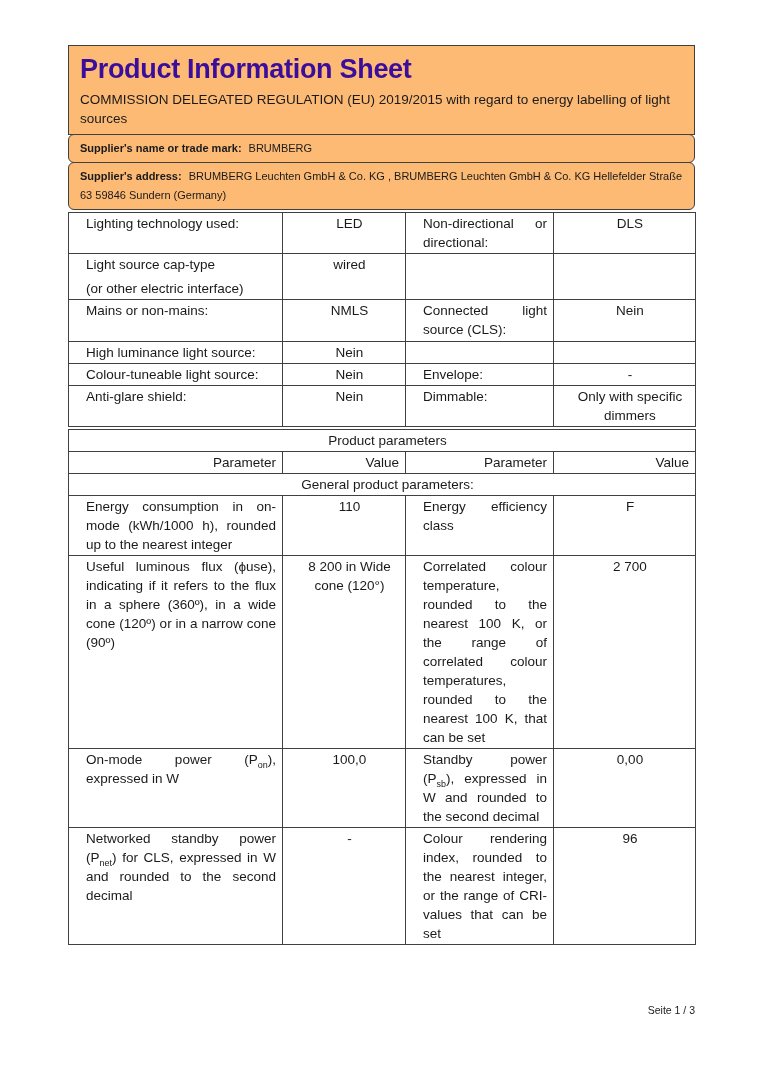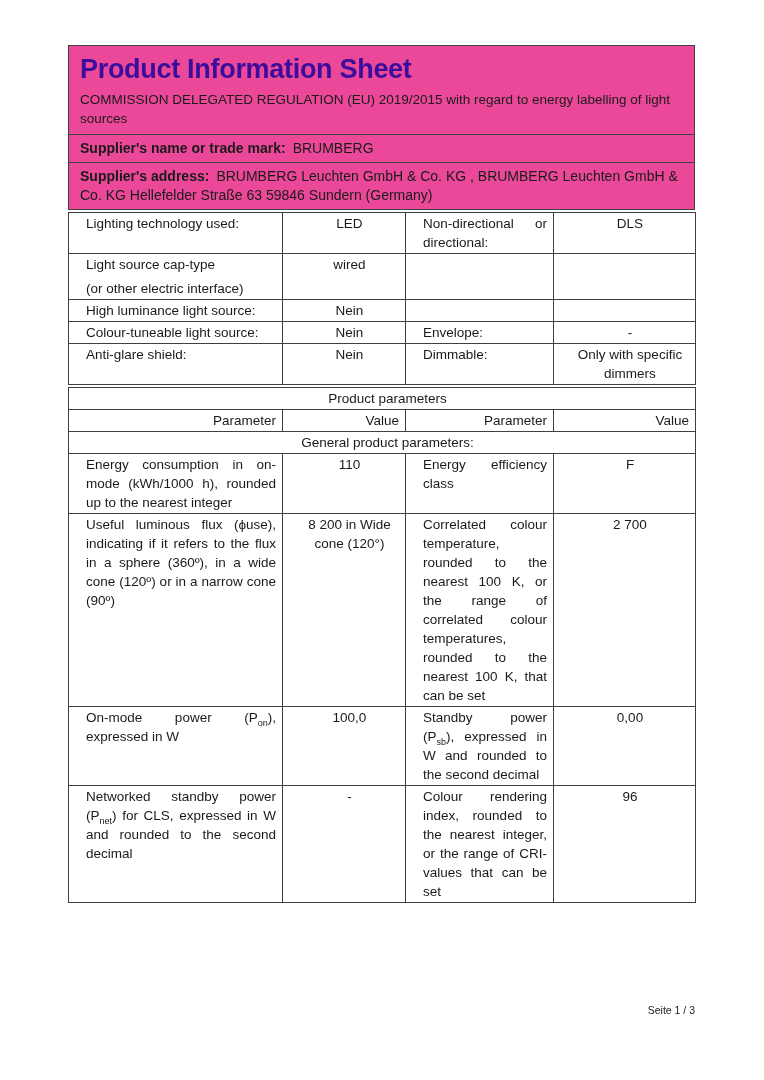--- a/index.html
+++ b/index.html
@@ -2,26 +2,26 @@
 <html><head>
 <meta charset="utf-8">
 <style>
   html,body{margin:0;padding:0;}
   body{
     width:764px;height:1080px;background:#ffffff;position:relative;
     font-family:"Liberation Sans",sans-serif;color:#1a1a1a;overflow:hidden;
     -webkit-font-smoothing:antialiased;
   }
   .doc{position:absolute;left:68px;top:45px;width:627px;}
-  .box{border:1px solid #404040;box-sizing:border-box;background:#ec4899;}
+  .box{border:1px solid #404040;box-sizing:border-box;background:#fdba74;}
   .box + .box{margin-top:-1px;}
   .header-box{padding:5px 11px 7px 11px;height:90px;}
   .title{font-size:27px;font-weight:bold;letter-spacing:-0.3px;line-height:36px;margin:0;}
   .subtitle{font-size:13.5px;line-height:19px;margin:3px 0 0 0;}
-  .line-box{padding:4px 11px;font-size:14px;line-height:19px;}
+  .line-box{padding:4px 11px;font-size:11px;line-height:19px;border-radius:6px;}
   .lbl{font-weight:bold;margin-right:7px;}
   table.grid{border-collapse:collapse;width:627px;table-layout:fixed;margin-top:2px;
     font-size:13.5px;line-height:19px;}
   table.grid td{border:1px solid #404040;padding:1px 6px 1px 17px;vertical-align:top;
     overflow:hidden;word-wrap:break-word;}
   td.param{text-align:justify;text-align-last:left;}
   td.val{text-align:center;}
   td.section{text-align:center;font-weight:normal;padding:1px 6px;}
   td.colhead{text-align:right;}
   .p2gap{margin-top:5px;}
@@ -63,20 +63,26 @@
       <td class="val">DLS</td>
     </tr>
     <tr style="height:44px">
       <td class="param">
         <div>Light source cap-type</div>
         <div class="p2gap">(or other electric interface)</div>
       </td>
       <td class="val">wired</td>
       <td class="param"></td>
       <td class="val"></td>
+    </tr>
+    <tr style="height:42px">
+      <td class="param">Mains or non-mains:</td>
+      <td class="val">NMLS</td>
+      <td class="param">Connected light source (CLS):</td>
+      <td class="val">Nein</td>
     </tr>
     <tr style="height:21px">
       <td class="param">High luminance light source:</td>
       <td class="val">Nein</td>
       <td class="param"></td>
       <td class="val"></td>
     </tr>
     <tr style="height:21px">
       <td class="param">Colour-tuneable light source:</td>
       <td class="val">Nein</td>

